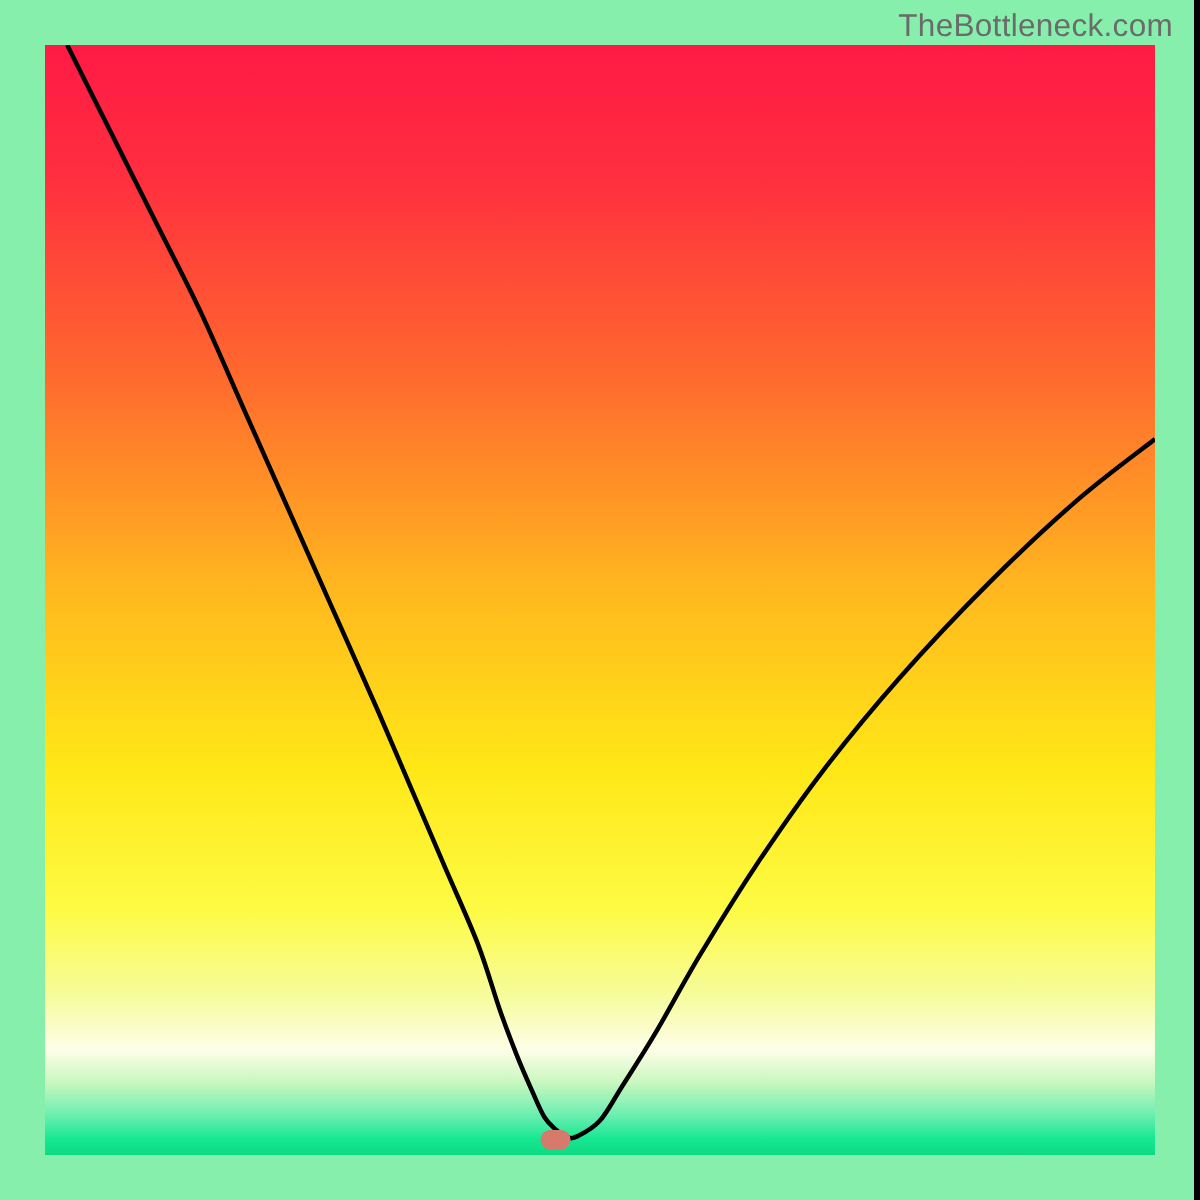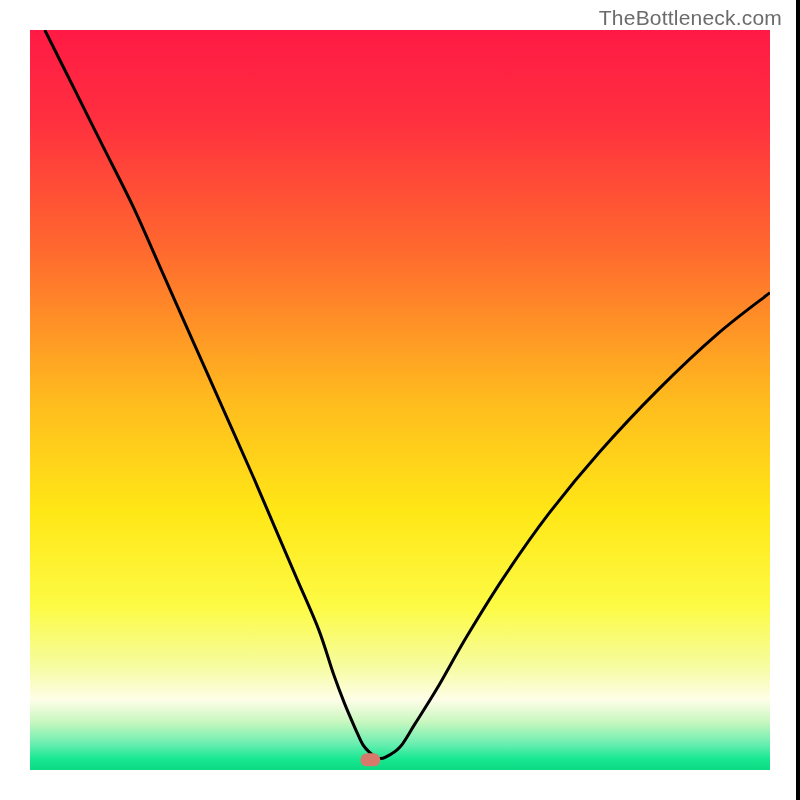--- a/index.html
+++ b/index.html
@@ -8,21 +8,21 @@
     width: 800px;
     height: 800px;
     background: #000;
     overflow: hidden;
     font-family: Arial, Helvetica, sans-serif;
   }
   .stage {
     position: relative;
     width: 796px;
     height: 800px;
-    background: #ffffff;
+    background: #86efac;
   }
   .plot {
     position: absolute;
     left: 30px;
     top: 30px;
     width: 740px;
     height: 740px;
   }
   .gradient {
     position: absolute;

